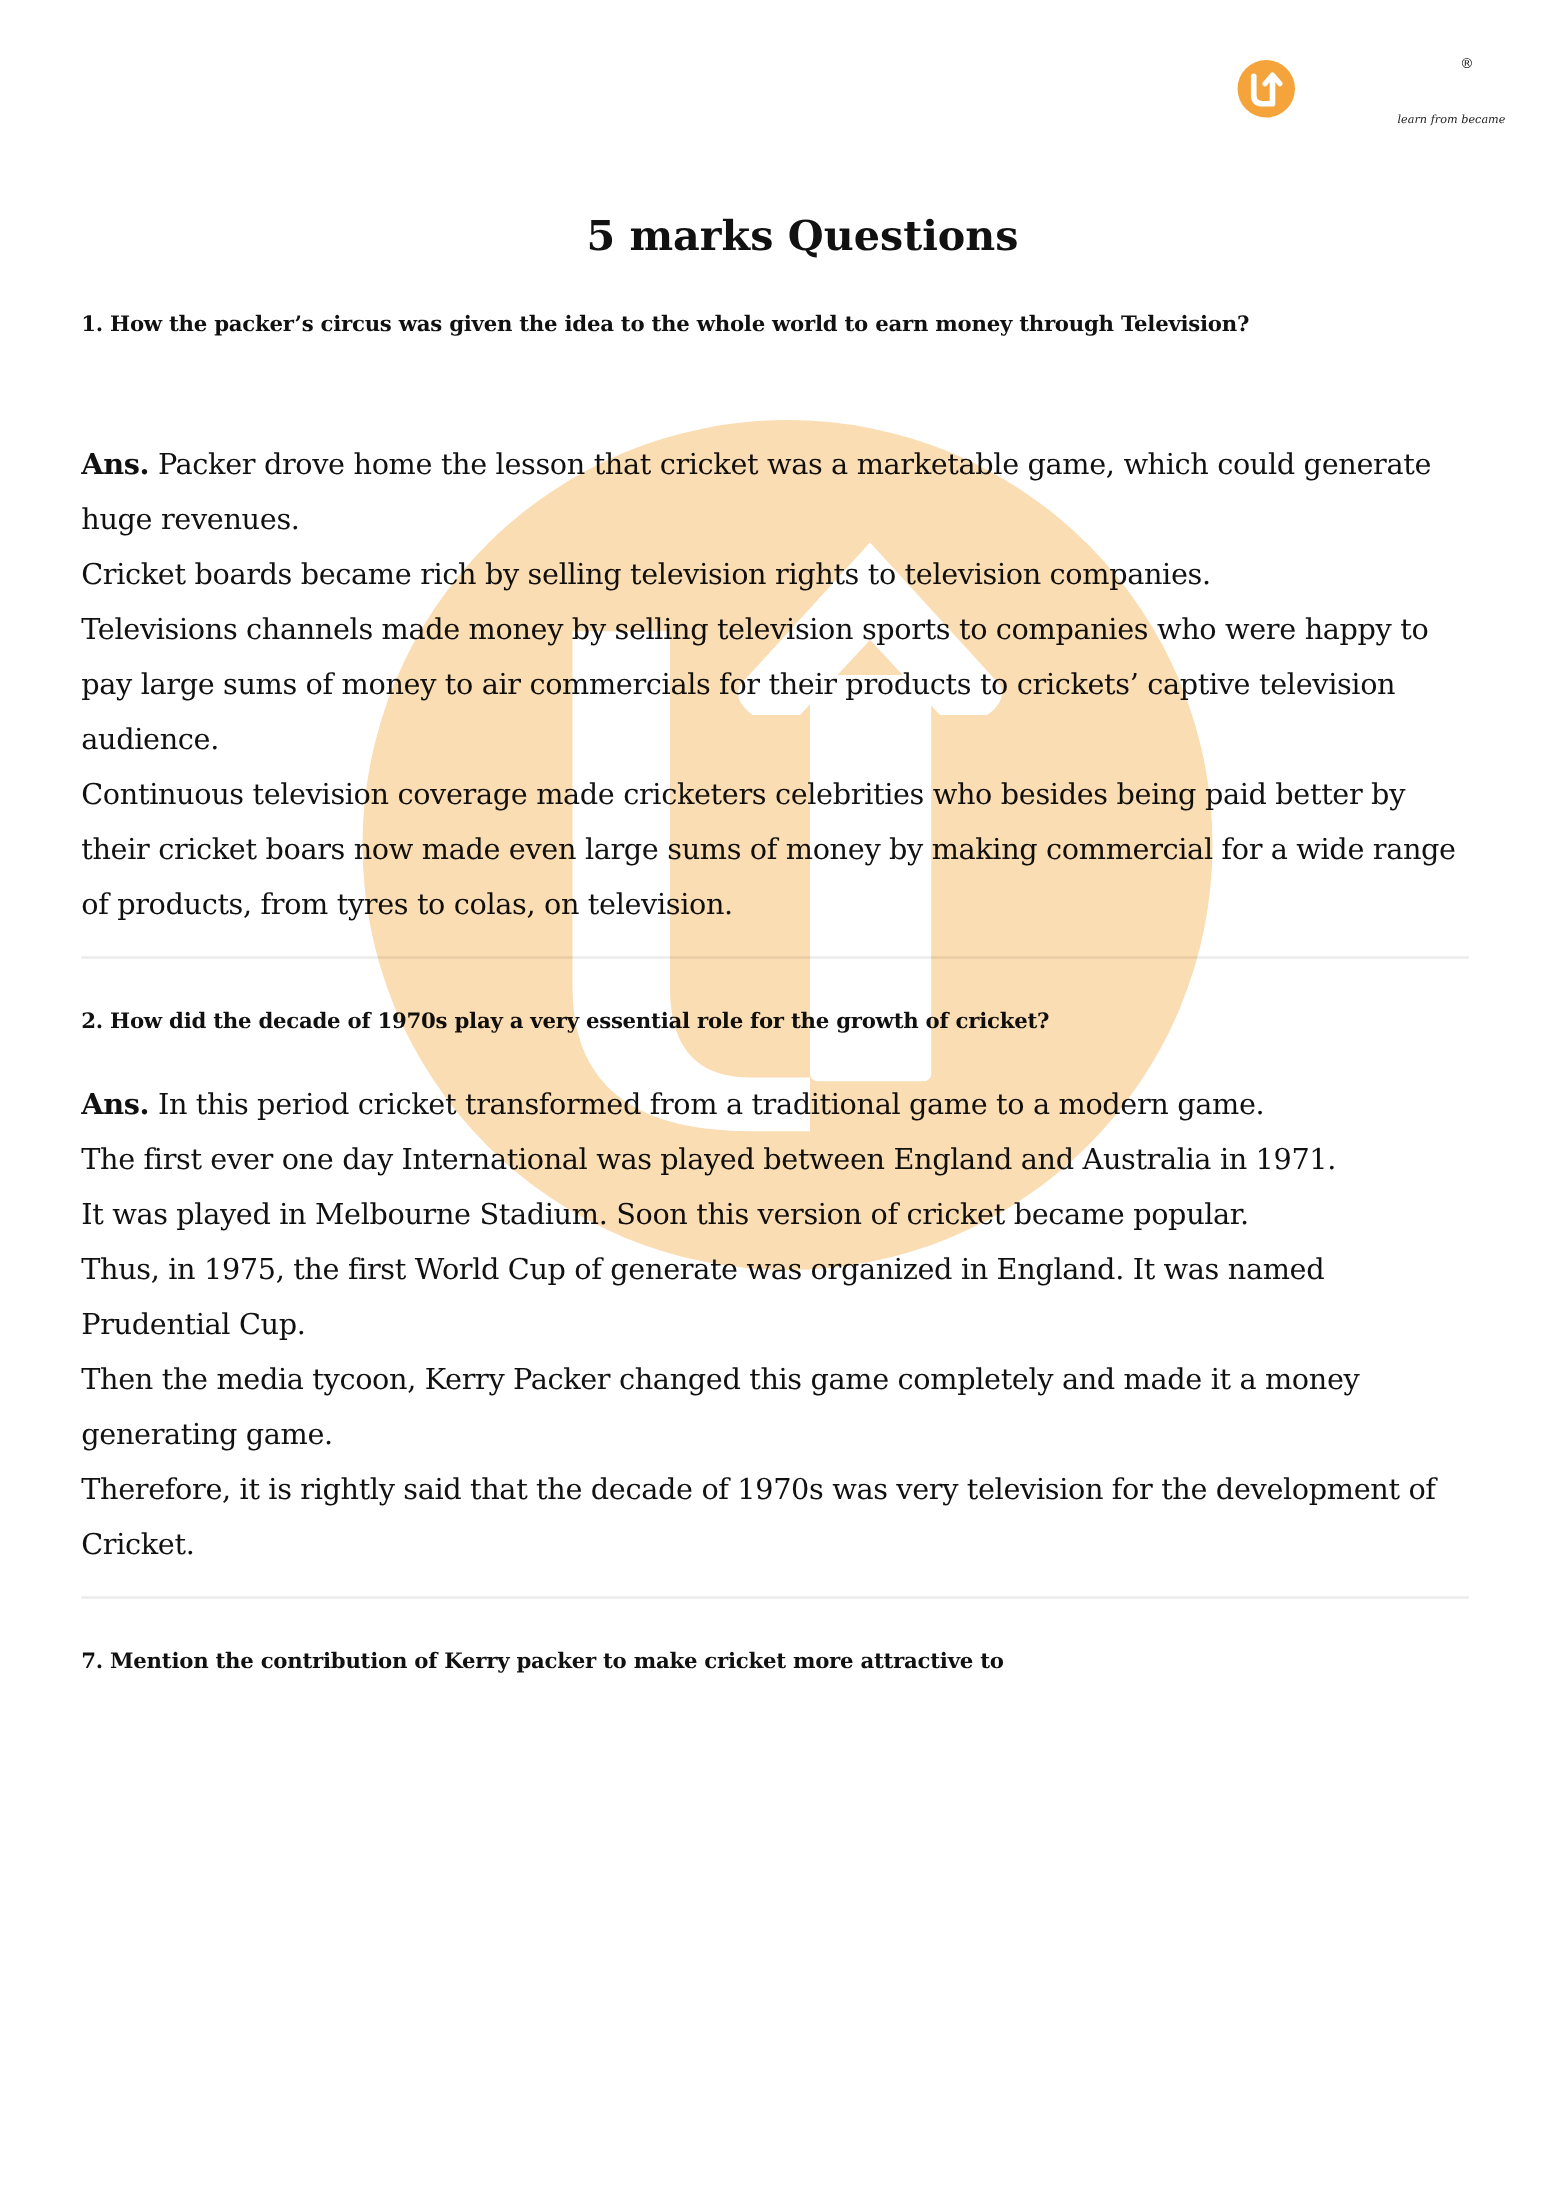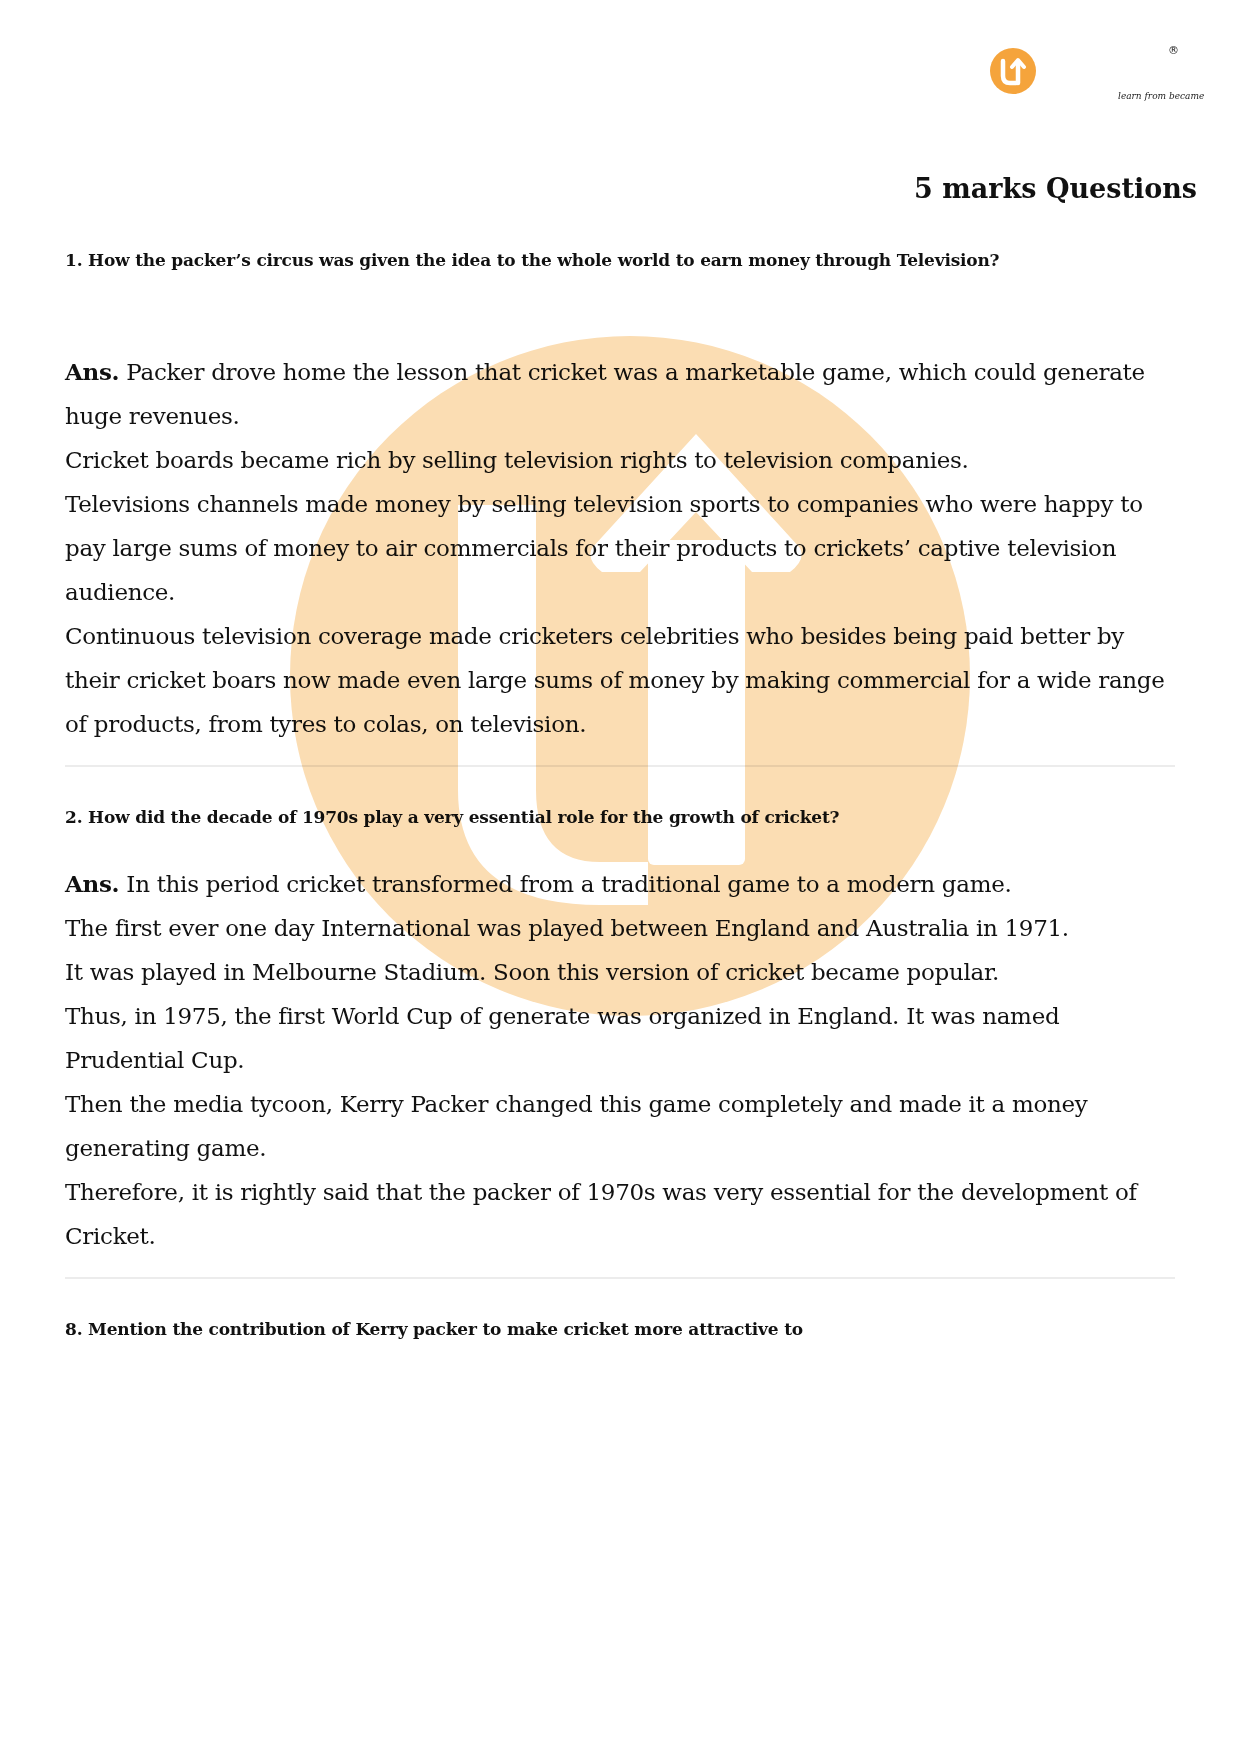--- a/index.html
+++ b/index.html
@@ -85,23 +85,23 @@
       left: 65px;
       top: 0;
       width: 1110px;
       z-index: 1;
     }
     .title {
       position: absolute;
       left: 0;
       top: 172px;
       width: 1110px;
-      text-align: right;
+      text-align: center;
       font-weight: bold;
-      font-size: 27px;
+      font-size: 33px;
       line-height: 34px;
       transform: translateX(22px);
     }
     .q {
       position: absolute;
       left: 0;
       width: 1110px;
       font-weight: bold;
       font-size: 17px;
       line-height: 44px;
@@ -157,26 +157,26 @@
     <div class="divider" style="top:765px;"></div>
 
     <div class="q" style="top:795px;">2. How did the decade of 1970s play a very essential role for the growth of cricket?</div>
 
     <div class="ans" style="top:862px;">
       <p><span class="ans-label">Ans.</span> <span>In this period cricket transformed from a traditional game to a modern game.</span></p>
       <p>The first ever one day International was played between England and Australia in 1971.</p>
       <p>It was played in Melbourne Stadium. Soon this version of cricket became popular.</p>
       <p>Thus, in 1975, the first World Cup of generate was organized in England. It was named Prudential Cup.</p>
       <p>Then the media tycoon, Kerry Packer changed this game completely and made it a money generating game.</p>
-      <p>Therefore, it is rightly said that the packer of 1970s was very essential for the development of Cricket.</p>
+      <p>Therefore, it is rightly said that the decade of 1970s was very television for the development of Cricket.</p>
     </div>
 
     <div class="divider" style="top:1277px;"></div>
 
-    <div class="q" style="top:1307px;">8. Mention the contribution of Kerry packer to make cricket more attractive to</div>
+    <div class="q" style="top:1307px;">7. Mention the contribution of Kerry packer to make cricket more attractive to</div>
   </div>
 
   <svg class="watermark" width="1240" height="1755" viewBox="0 0 1240 1755">
     <circle cx="630" cy="676" r="340" fill="#FBDDB3"></circle>
 
     <path d="M458 505 L536 505 L536 790 Q536 862 600 862 L648 862 L648 855 L648 870 L648 905 L600 905 Q458 905 458 790 Z" fill="#ffffff"></path>
 
     <rect x="648" y="540" width="97" height="325" rx="6" fill="#ffffff"></rect>
 
     <path d="M696 434 L800 548 Q806 560 790 572 L752 572 L696 512 L640 572 L602 572 Q586 560 592 548 Z" fill="#ffffff"></path>

